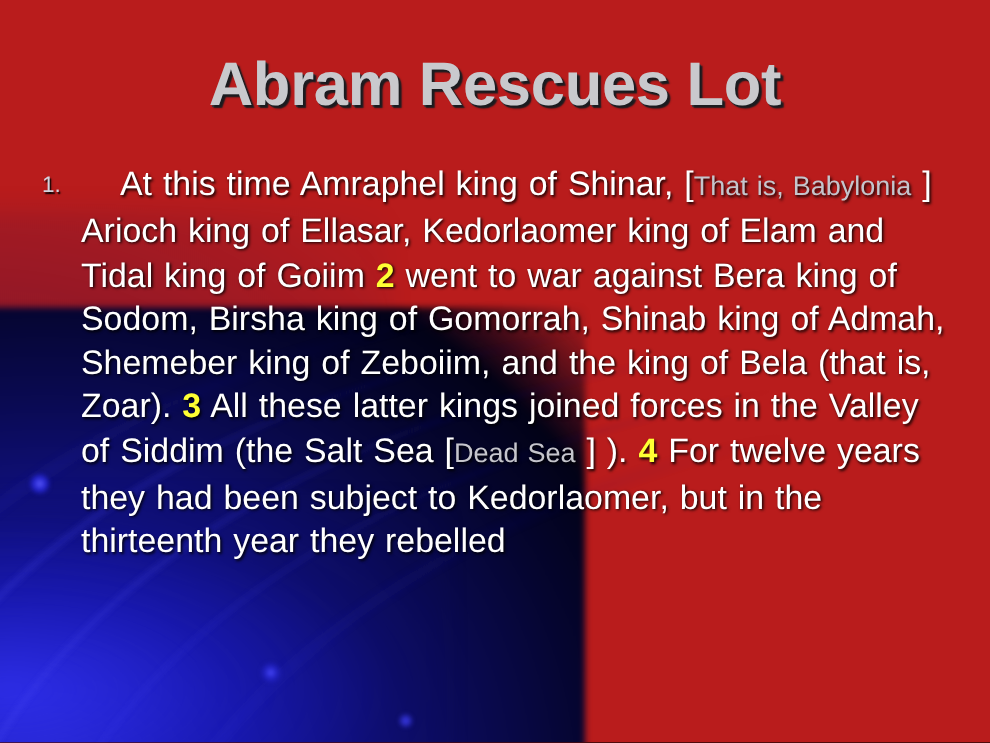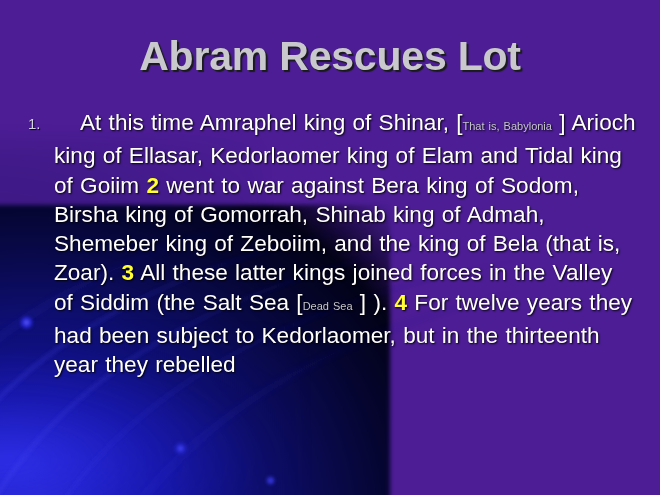--- a/index.html
+++ b/index.html
@@ -6,21 +6,21 @@
   html, body {
     margin: 0;
     padding: 0;
     background: #000;
   }
   #slide {
     position: relative;
     width: 660px;
     height: 495px;
     overflow: hidden;
-    background: #4c1d95;
+    background: #b91c1c;
     font-family: "Liberation Sans", sans-serif;
   }
 
   
   .bg-layer {
     position: absolute;
     inset: 0;
     pointer-events: none;
   }
   
@@ -138,21 +138,21 @@
     color: #ffffff;
     text-shadow: 1px 1px 2px rgba(0,0,0,0.95);
     text-indent: 26px;
     word-spacing: 1px;
   }
   .verse {
     color: #ffff33;
     font-weight: bold;
   }
   .note {
-    font-size: 11px;
+    font-size: 18px;
     color: #c5c5cc;
   }
 </style>
 </head>
 <body>
 
 <div id="slide">
 
   <div class="bg-layer">
     <div class="glow-soft-top"></div>

